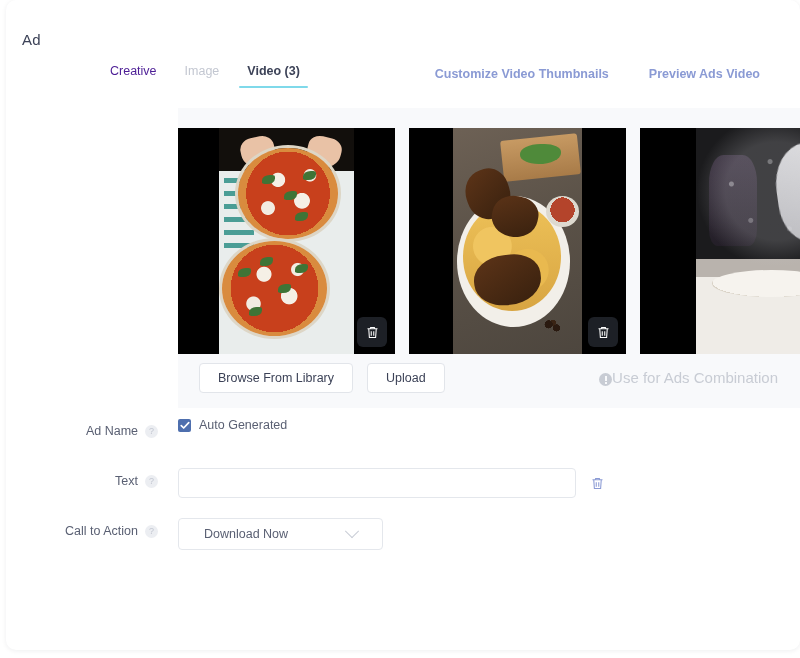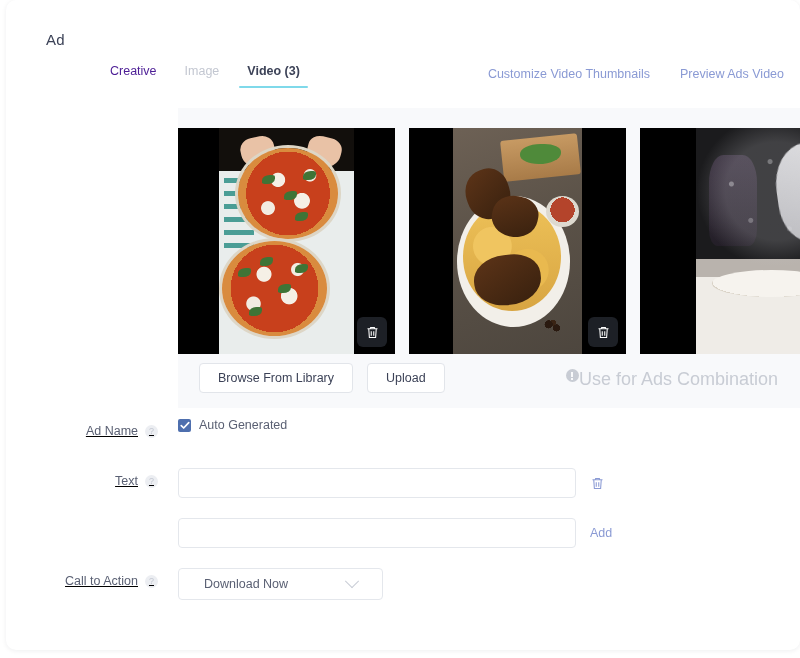--- a/index.html
+++ b/index.html
@@ -20,21 +20,21 @@
     top: 0px;
     width: 794px;
     height: 650px;
     background: #ffffff;
     border-radius: 10px;
     box-shadow: 0 1px 5px rgba(20,25,40,0.07);
     overflow: hidden;
   }
   .page-title {
     position: absolute;
-    left: 40px;
+    left: 16px;
     top: 31px;
     font-size: 15px;
     color: #3c4257;
     letter-spacing: 0.2px;
   }
 
   
   .tabs {
     position: absolute;
     left: 90px;
@@ -58,24 +58,25 @@
     left: 6px;
     right: 6px;
     bottom: 0;
     height: 2px;
     background: #7fd9ea;
     border-radius: 2px;
   }
 
   .head-links {
     position: absolute;
-    right: 16px;
+    right: 40px;
     top: 67px;
     display: flex;
-    gap: 30px;
+    gap: 40px;
+    font-weight: bold;
   }
   .head-link {
     font-size: 12.5px;
     color: #8a9ad4;
     cursor: pointer;
     white-space: nowrap;
   }
 
   
   .gallery {
@@ -276,23 +277,23 @@
     display: flex;
     align-items: center;
     white-space: nowrap;
   }
   .btn + .btn { margin-left: 14px; }
   .combo {
     position: absolute;
     right: 22px;
     top: 261px;
     display: flex;
-    align-items: flex-start;
+    align-items: flex-end;
     color: #c8ccd4;
-    font-size: 18px;
+    font-size: 15px;
     white-space: nowrap;
     cursor: default;
   }
   .combo .radio-dot {
     width: 13px; height: 13px;
     border-radius: 50%;
     background: #c8ccd4;
     position: relative;
     flex: 0 0 auto;
   }
@@ -316,21 +317,20 @@
   .row { position: relative; height: 50px; }
   .label-wrap {
     position: absolute;
     left: 24px;
     width: 128px;
     top: 16px;
     display: flex;
     justify-content: flex-end;
     align-items: center;
     gap: 7px;
-    text-decoration: underline;
   }
   .label-text { font-size: 12.5px; color: #5a6073; white-space: nowrap; }
   .help-icon {
     width: 13px; height: 13px;
     border-radius: 50%;
     background: #eceef2;
     color: #c3c7d1;
     font-size: 9px;
     line-height: 13px;
     text-align: center;
@@ -528,26 +528,20 @@
           <span>
             <svg viewBox="0 0 24 24" fill="none" stroke="#8a9ad4" stroke-width="1.7">
               <path d="M4 6h16M9 6V4h6v2M6 6l1 14h10l1-14"></path>
               <path d="M10 10v7M14 10v7"></path>
             </svg>
           </span>
         </span>
       </div>
     </div>
 
-    <div class="row">
-      <div class="field">
-        <input class="text-input" type="text" placeholder="" style="">
-        <span class="add-link">Add</span>
-      </div>
-    </div>
 
     <div class="row">
       <div class="label-wrap">
         <span class="label-text">Call to Action</span>
         <span class="help-icon">?</span>
       </div>
       <div class="field">
         <div class="select">
           <span class="select-value">Download Now</span>
           <span class="chev"></span>

